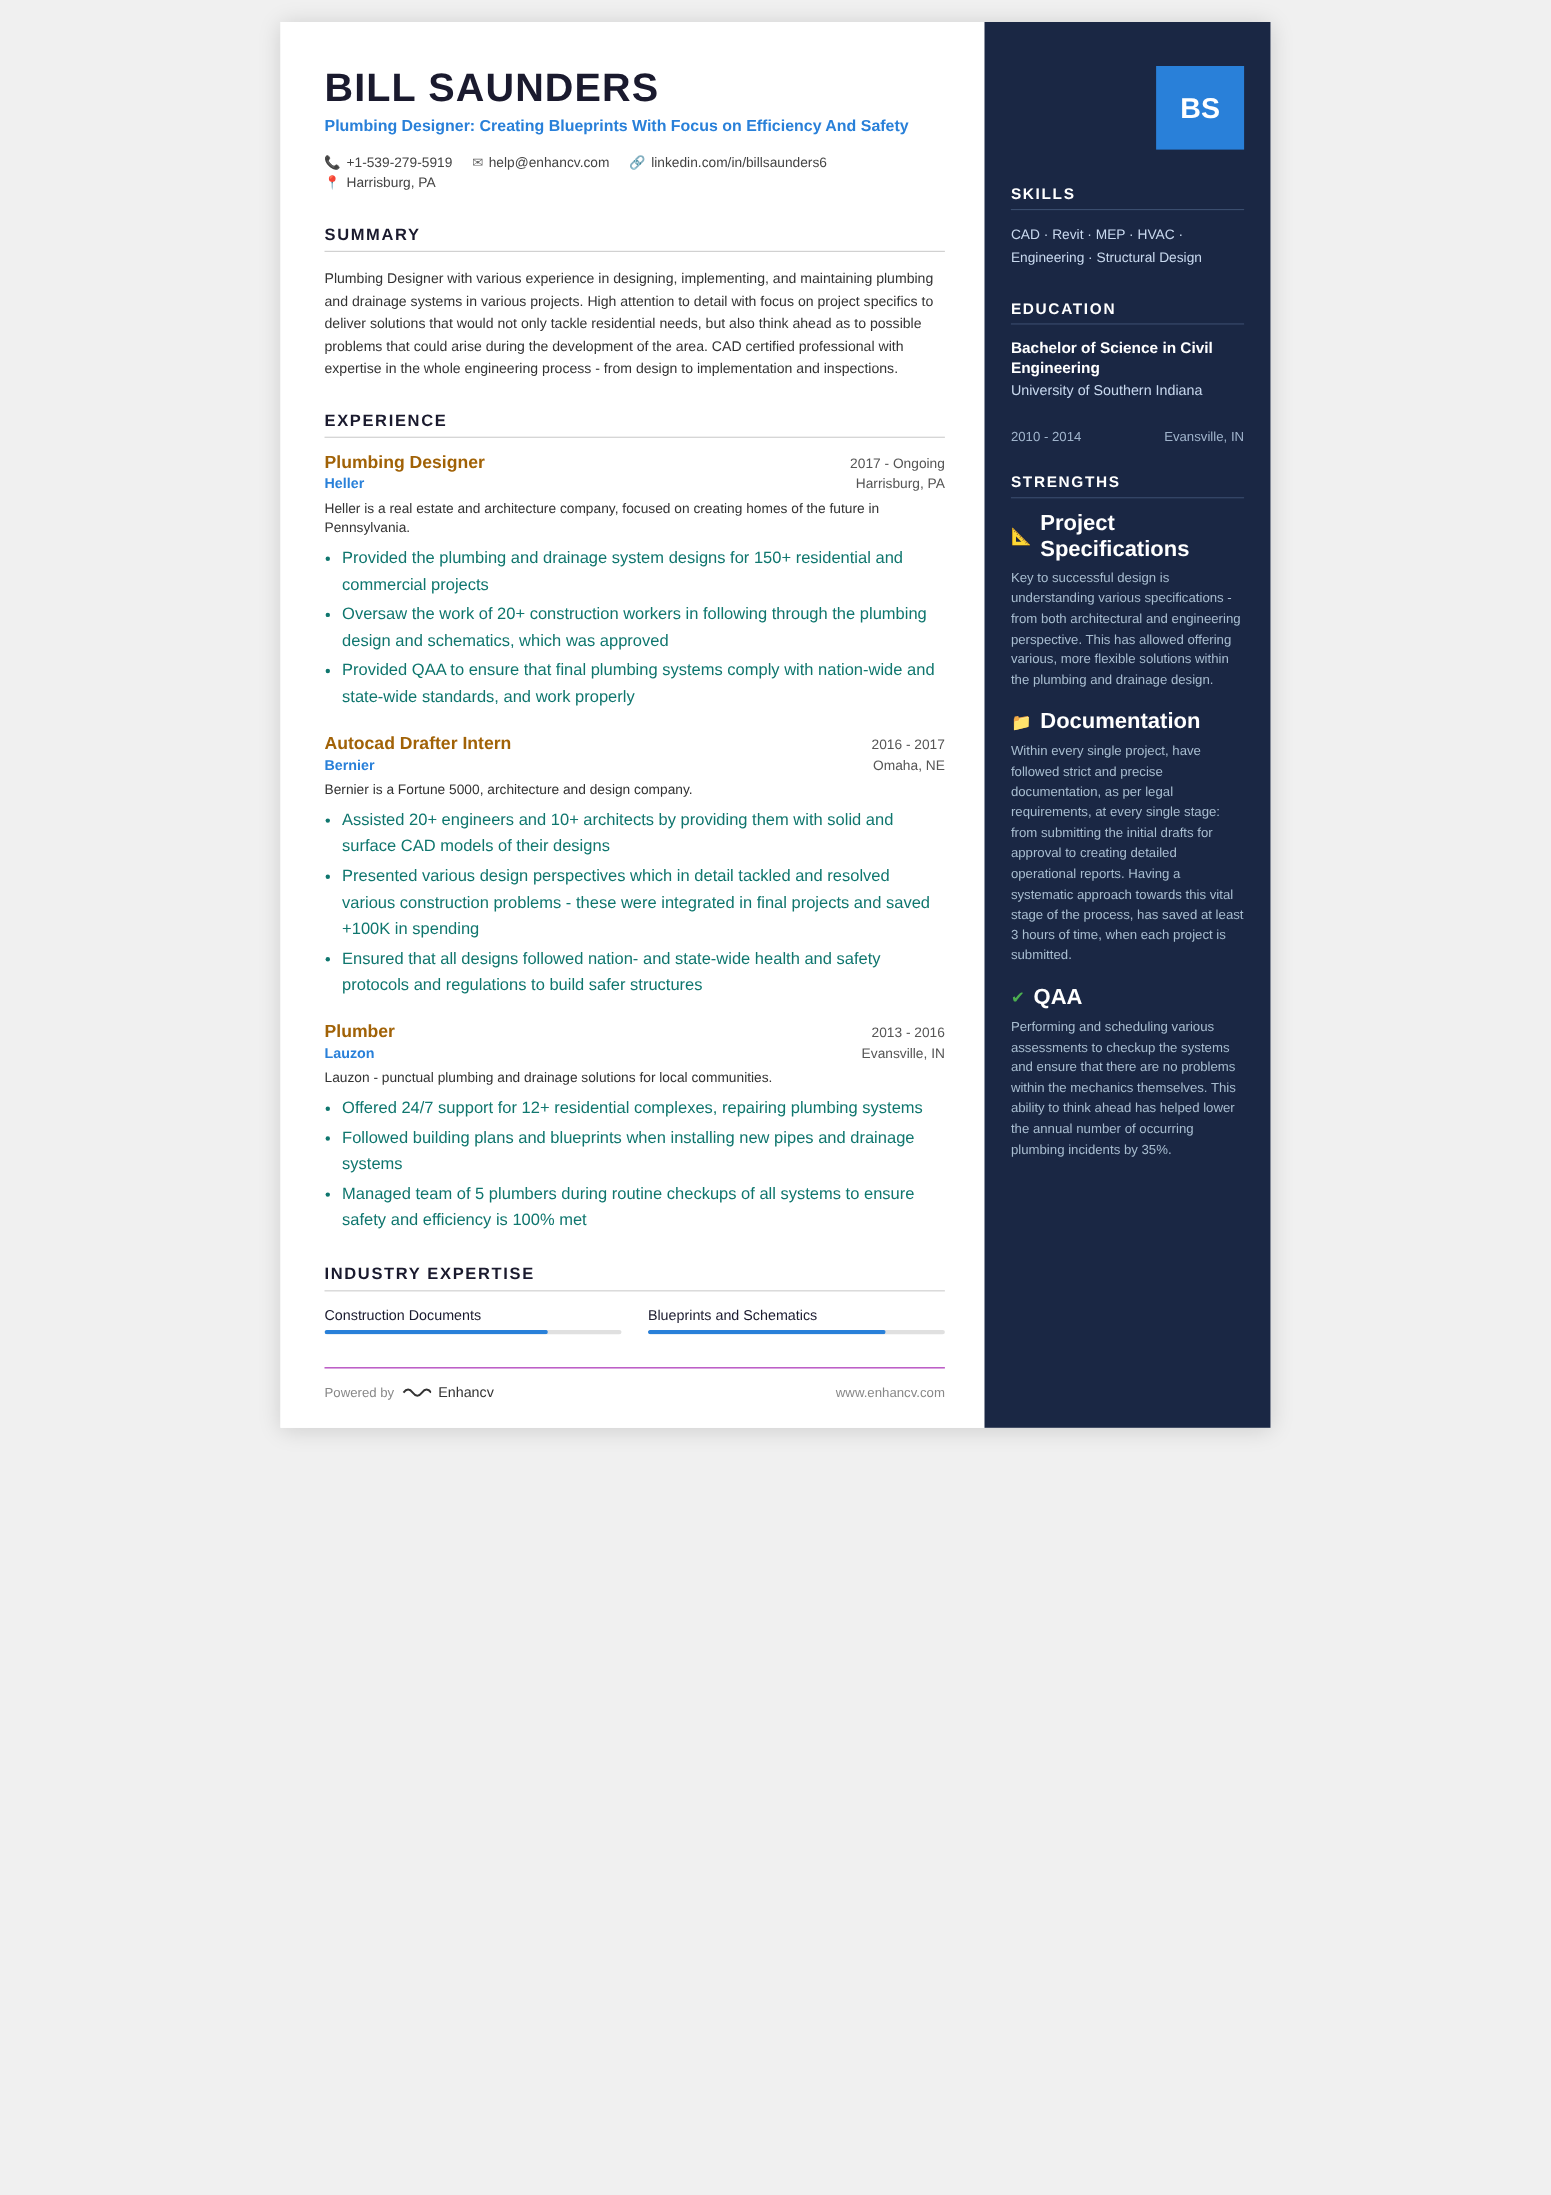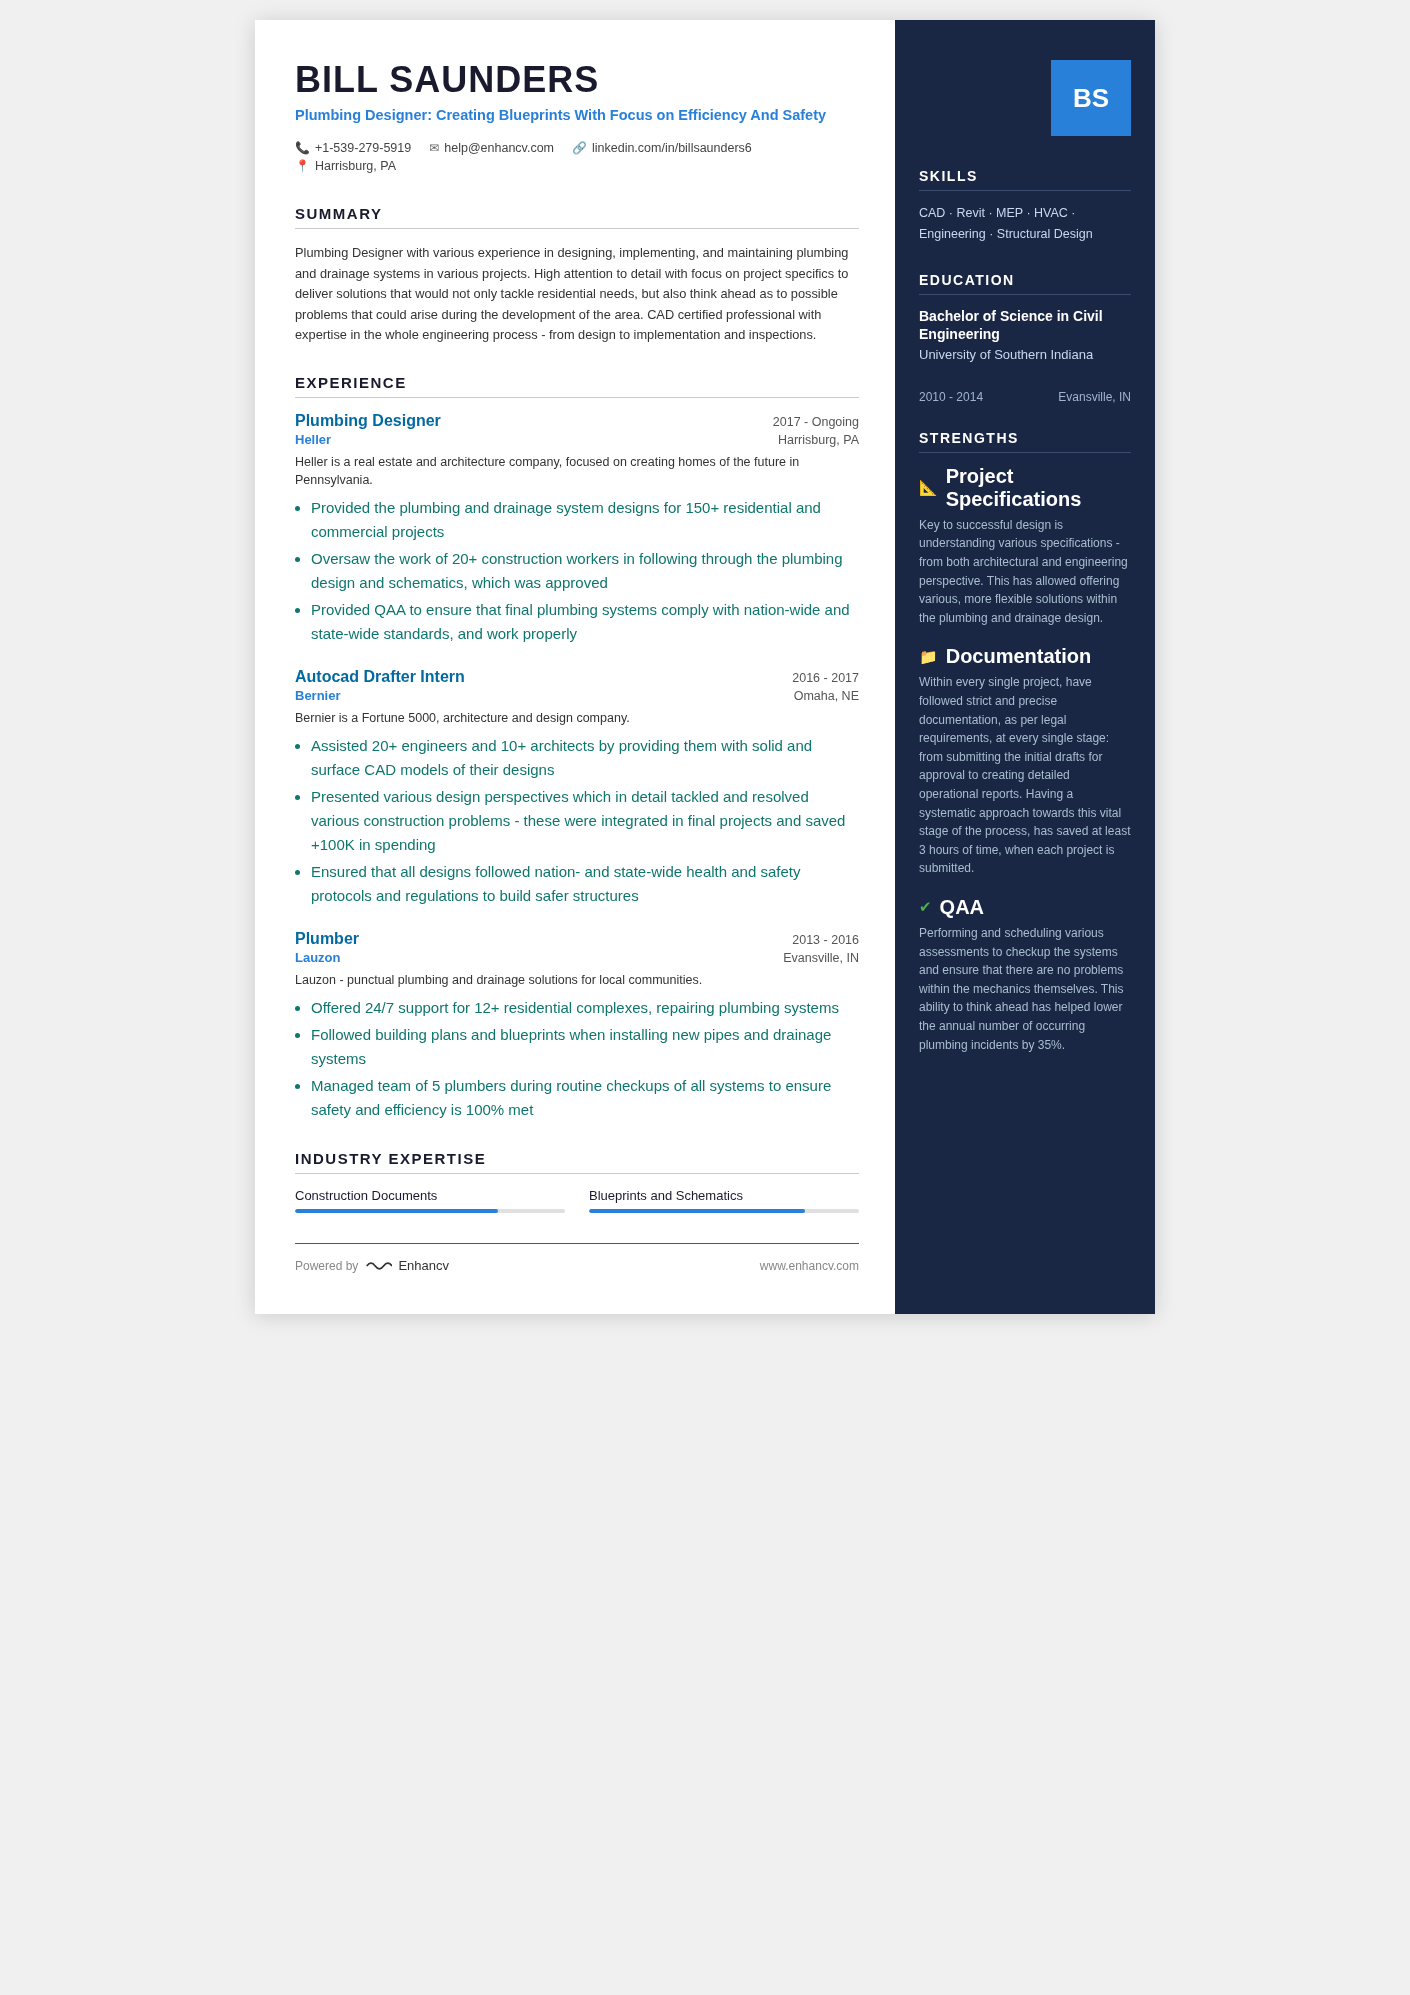--- a/index.html
+++ b/index.html
@@ -15,21 +15,21 @@
     .resume-wrapper {
       width: 900px;
       min-height: 1270px;
       background: #fff;
       display: flex;
       box-shadow: 0 2px 20px rgba(0,0,0,0.15);
     }
     
     .left-col {
       flex: 1;
-      padding: 40px 36px 40px 40px;
+      padding: 40px 36px 24px 40px;
       background: #fff;
     }
     .header-name {
       font-size: 36px;
       font-weight: 700;
       color: #1a1a2e;
       letter-spacing: 1px;
       text-transform: uppercase;
       line-height: 1.1;
       margin-bottom: 6px;
@@ -81,21 +81,21 @@
     }
     .job-header {
       display: flex;
       justify-content: space-between;
       align-items: baseline;
       margin-bottom: 2px;
     }
     .job-title {
       font-size: 16px;
       font-weight: 700;
-      color: #0369a1;
+      color: #a16207;
     }
     .job-dates {
       font-size: 12.5px;
       color: #555;
       white-space: nowrap;
     }
     .job-company-row {
       display: flex;
       justify-content: space-between;
       align-items: baseline;

